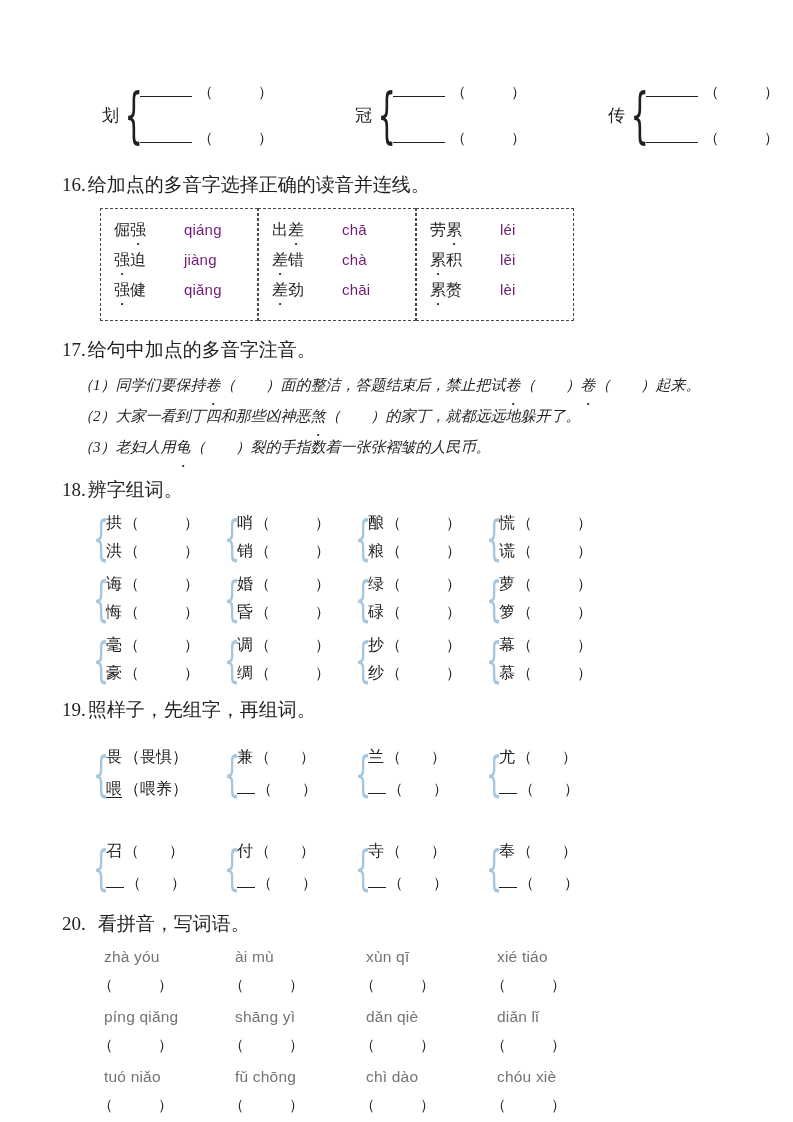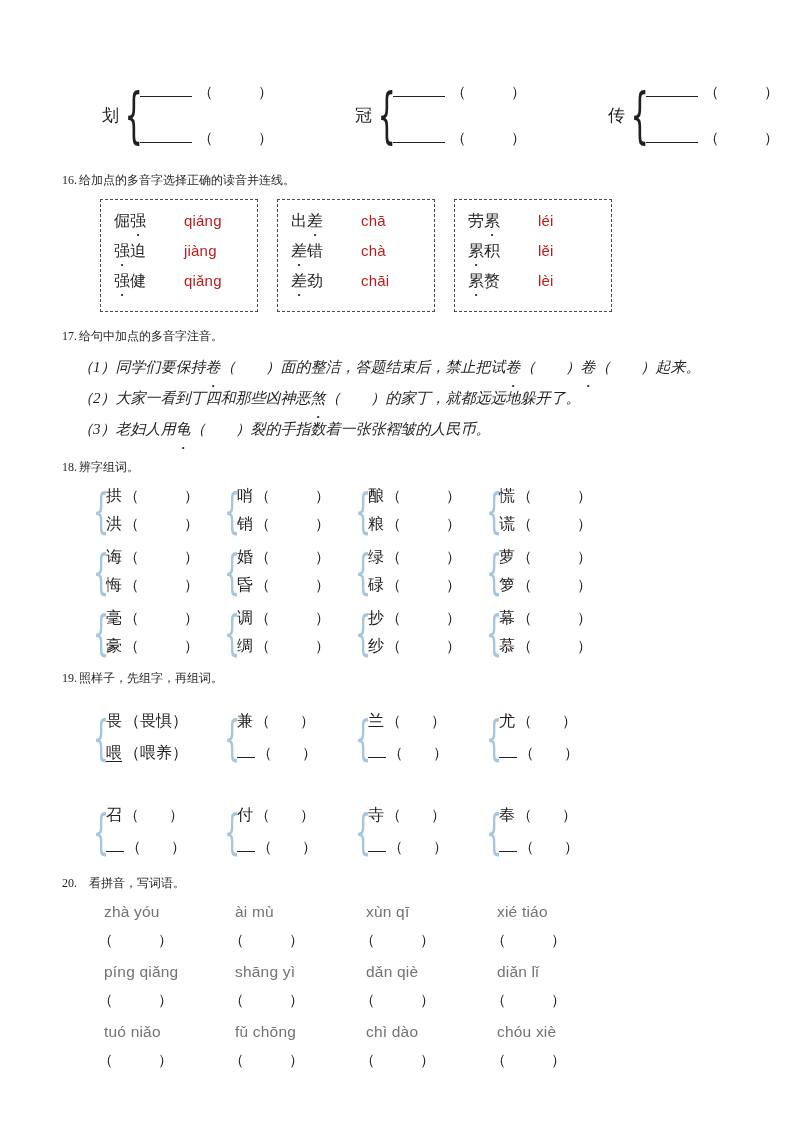--- a/index.html
+++ b/index.html
@@ -40,37 +40,37 @@
   .underlined { text-decoration:underline; text-underline-offset:3px; }
 
   
   .q15 { margin:82px 0 0 102px; display:flex; gap:82px; }
   .q15-group { display:flex; align-items:center; }
   .q15-char { font-size:17px; margin-right:1px; }
   .q15-col { display:flex; flex-direction:column; gap:26px; margin-left:2px; }
   .q15-row { display:flex; align-items:baseline; gap:6px; }
 
   
-  .heading { margin-left:62px; font-size:12px; display:flex; align-items:baseline; }
+  .heading { margin-left:62px; font-size:19px; display:flex; align-items:baseline; }
   .heading .num { margin-right:2px; }
   .h16 { margin-top:24px; margin-bottom:10px; }
   .h17 { margin-top:16px; margin-bottom:7px; }
   .h18 { margin-top:14px; margin-bottom:10px; }
   .h19 { margin-top:12px; margin-bottom:24px;align-items:center; }
   .h20 { margin-top:16px; margin-bottom:5px; }
   .h20 .num { margin-right:12px; }
 
   
-  .boxes { margin-left:100px; display:flex; gap:19px; }
+  .boxes { margin-left:100px; display:flex; }
   .mbox { border:1.6px dashed #4a4a4a; padding:11px 13px 10px 13px; width:158px; }
   .mpair { display:flex; align-items:baseline; height:30px; }
   .mword { width:70px; font-size:16px; }
   .mpinyin {
     font-family:"Liberation Sans","DejaVu Sans",sans-serif;
-    font-size:15px; color:#b91c1c; letter-spacing:0.2px;
+    font-size:15px; color:#701a75; letter-spacing:0.2px;
   }
 
   
   .sentence { margin-left:78px; line-height:31px; font-size:15px; white-space:nowrap;font-style:italic; }
 
   
   .brow { margin-left:90px; display:flex; }
   .brow-18 { margin-bottom:11px; }
   .bgroup { display:flex; align-items:center; width:131px; }
   .bcol { display:flex; flex-direction:column; gap:6px; margin-left:3px; }

